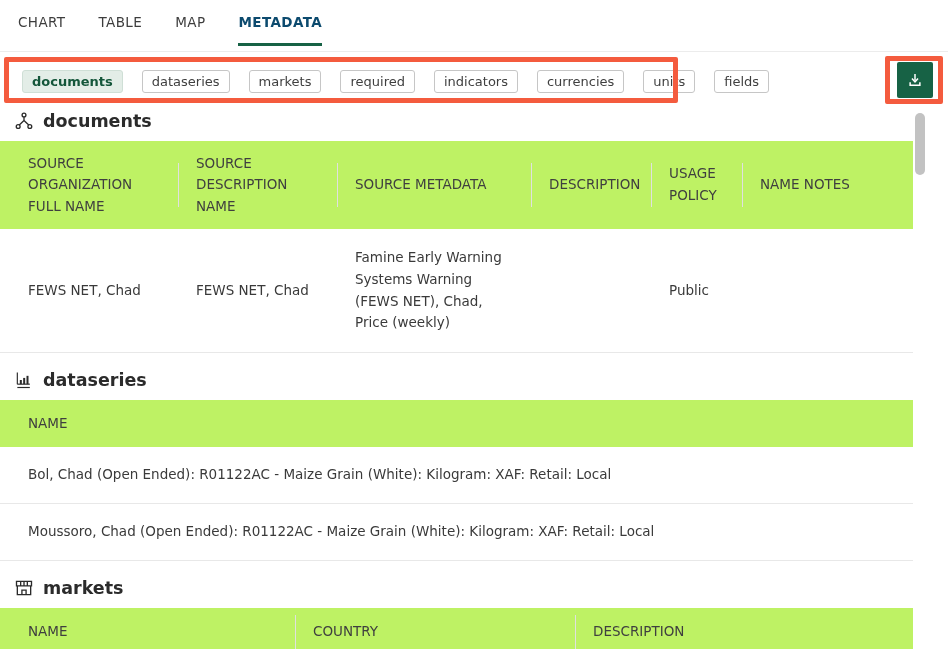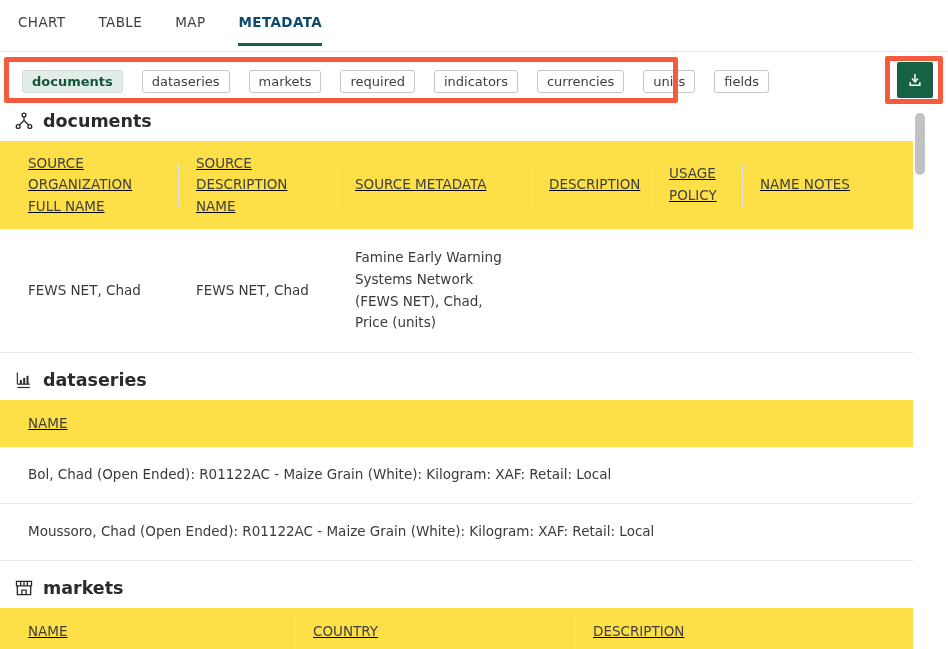--- a/index.html
+++ b/index.html
@@ -31,21 +31,21 @@
   .download-btn { position:absolute; left:897px; top:62px; width:36px; height:36px;
                   background:#176245; border:none; border-radius:2px; cursor:pointer;
                   display:flex; align-items:center; justify-content:center; }
 
   
   .content { position:relative; width:913px; }
   .section-title-row { display:flex; align-items:center; gap:9px; padding:17px 0 10px 14px; }
   .section-title-row h2 { font-size:17.5px; font-weight:700; color:#2b2b2b; }
   .sec-icon { width:20px; height:20px; display:flex; }
 
-  .thead { background:#fde047;text-decoration:underline; }
+  .thead { background:#bef264; }
   .cell { position:relative; padding-left:18px; padding-right:12px; font-size:13.5px;
           line-height:1.6; color:#3f3f3f; display:flex; align-items:center; }
   .cell.first { padding-left:28px; }
   .thead .cell + .cell::before { content:""; position:absolute; left:0; top:50%;
           transform:translateY(-50%); width:1px; height:44px; background:#e0e0e0; }
   .trow .cell { color:#3a3a3a; }
 
   
   .grid-docs { display:grid; grid-template-columns:178px 159px 194px 120px 91px 1fr;
                width:913px; }
@@ -121,22 +121,23 @@
         <div class="cell first">SOURCE ORGANIZATION FULL NAME</div>
         <div class="cell">SOURCE DESCRIPTION NAME</div>
         <div class="cell">SOURCE METADATA</div>
         <div class="cell">DESCRIPTION</div>
         <div class="cell">USAGE POLICY</div>
         <div class="cell">NAME NOTES</div>
       </div>
       <div class="grid-docs trow">
         <div class="cell first">FEWS NET, Chad</div>
         <div class="cell">FEWS NET, Chad</div>
-        <div class="cell">Famine Early Warning Systems Network (FEWS NET), Chad, Price (units)</div>
+        <div class="cell">Famine Early Warning Systems Warning (FEWS NET), Chad, Price (weekly)</div>
         <div class="cell"></div>
+        <div class="cell">Public</div>
       </div>
     </div>
 
     <div>
       <div class="section-title-row">
         <span class="sec-icon">
           <svg width="20" height="20" viewBox="0 0 24 24" fill="#2b2b2b" stroke="#2b2b2b" stroke-width="1.4">
             <path d="M4 3 V17" fill="none"></path>
             <rect x="7" y="12" width="2.4" height="5" stroke="none"></rect>
             <rect x="11" y="9.5" width="2.4" height="7.5" stroke="none"></rect>

